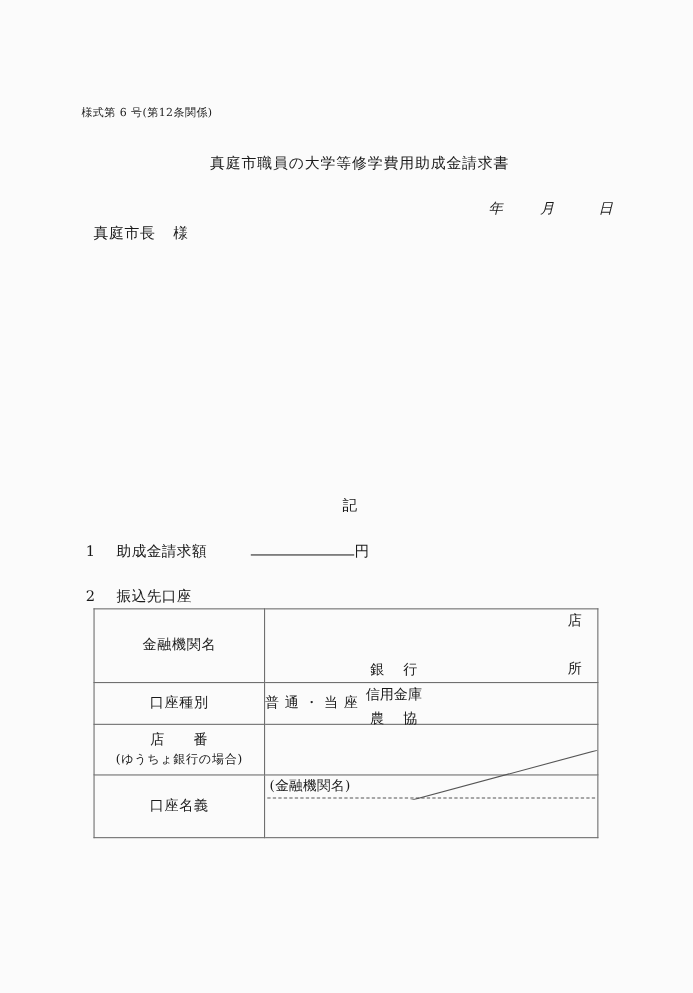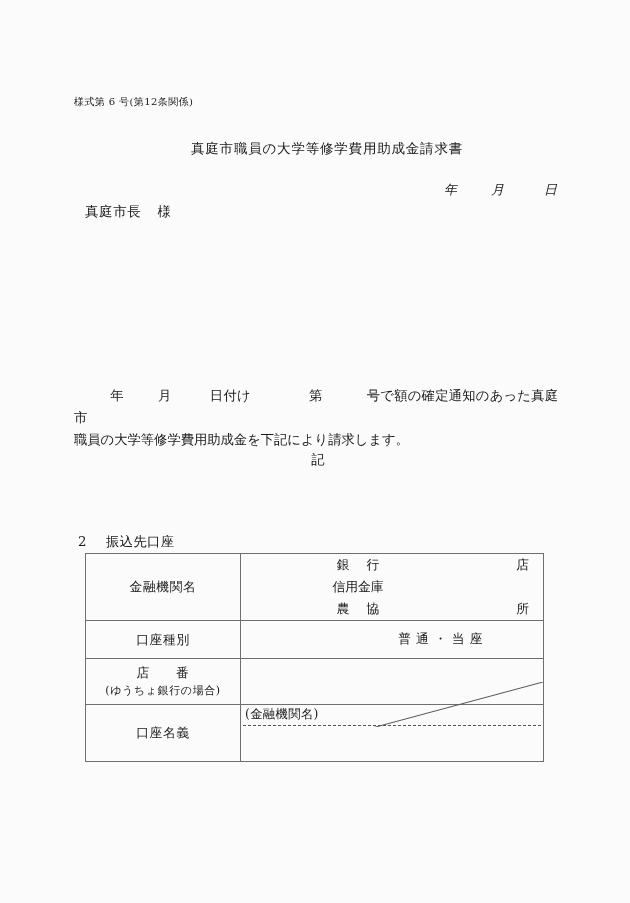--- a/index.html
+++ b/index.html
@@ -148,34 +148,35 @@
     position: absolute;
     left: 0; right: 0;
     height: 22px;
     line-height: 22px;
   }
   .fi-line .mid {
     position: absolute;
     left: 0; right: 0;
     text-align: center;
     padding-right: 68px;
+    margin-top: 45px;
   }
   .fi-line .right {
     position: absolute;
     right: 14px;
   }
   .fi-r1 { top: 0px; }
   .fi-r2 { top: 22px; }
   .fi-r3 { top: 44px; }
   .sp1 { display: inline-block; width: 17px; }
 
   
   .r2 { height: 38px; }
   .acct-type {
-    text-align: right;
+    text-align: left;
     letter-spacing: 0.5px;
     padding-right: 60px;
   }
 
   
   .r3 { height: 46px; }
   .r4 { height: 40px; }
   .cellbox {
     position: relative;
     height: 100%;
@@ -219,24 +220,24 @@
 
   <div class="abs form-no">様式第 6 号(第12条関係)</div>
 
   <div class="abs doc-title">真庭市職員の大学等修学費用助成金請求書</div>
 
   <div class="abs date-line"><span class="seg">年</span><span class="gap-a"></span><span class="seg">月</span><span class="gap-b"></span><span class="seg">日</span></div>
 
   <div class="abs addressee"><span>真庭市長</span><span class="sama">様</span></div>
 
 
-  <div class="body-para"><span class="lead"></span><span>年</span><span class="g1"></span><span>月</span><span class="g2"></span><span>日付け</span><span class="g3"></span><span>第</span><span class="g4"></span><span>号で額の確定通知のあった真庭市</span><br><span>職員の大学等修学費用助成金を下記により請求します。</span></div>
 
   <div class="abs ki">記</div>
 
+  <div class="item item-1"><span class="num">1</span><span>助成金請求額</span><span class="amount-gap"></span><span class="blank-rule"></span><span>円</span></div>
 
   <div class="item item-2"><span class="num">2</span><span>振込先口座</span></div>
 
   <table class="acct-table">
     <colgroup>
       <col style="width:155px">
       <col style="width:303px">
     </colgroup>
     <tbody>
 

